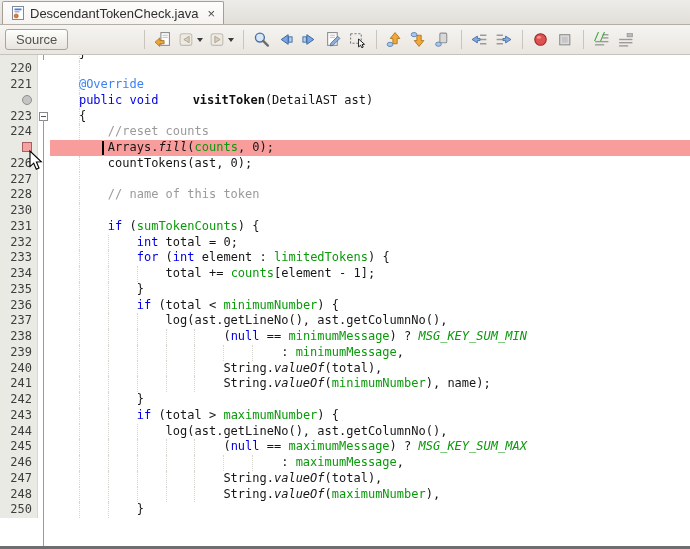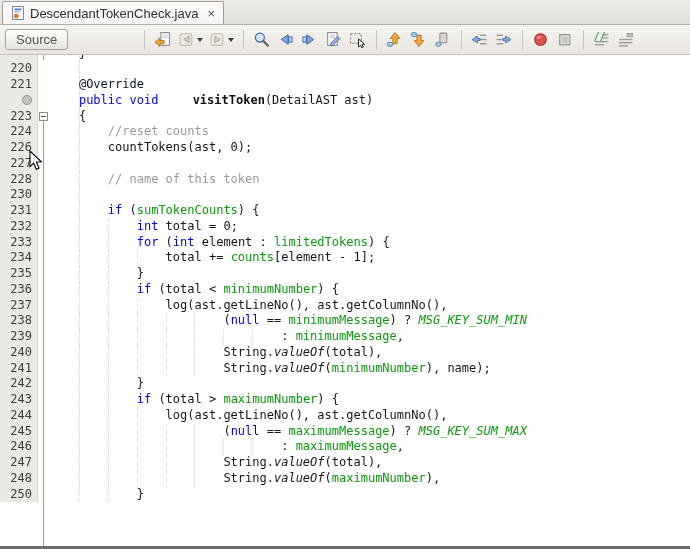--- a/index.html
+++ b/index.html
@@ -40,21 +40,21 @@
   .fold{flex:0 0 12px;position:relative;background:#fff;}
   .code{flex:1;position:relative;white-space:pre;
         font:12px/15.75px "DejaVu Sans Mono",monospace;color:#161616;}
   .hl .code{background:#f89c9c;}
   .tok{position:relative;z-index:2;}
   .tk-p{color:#161616;}
   .tk-k{color:#0000e6;}
   .tk-g{color:#0a9a0a;}
   .tk-gi{color:#0a9a0a;font-style:italic;}
   .tk-c{color:#9a9a9a;}
-  .tk-a{color:#0f172a;}
+  .tk-a{color:#3b82f6;}
   .tk-m{font-weight:bold;color:#111;margin-left:27px;}
   .tk-i{font-style:italic;color:#161616;}
   .guide{position:absolute;top:0;bottom:0;width:0;border-left:1px dotted #d5d5ce;z-index:1;}
   .caret{position:absolute;top:1px;left:calc(8ch - 6px);width:2px;height:13.5px;background:#000;z-index:3;}
   .glyph-circle{display:inline-block;width:10px;height:10px;border-radius:50%;
                 background:#c4c4c4;border:1px solid #8f8f8f;box-sizing:border-box;vertical-align:-1px;}
   .glyph-square{display:inline-block;width:10px;height:10px;
                 background:#f7a2a2;border:1px solid #a85f5f;box-sizing:border-box;vertical-align:-1px;}
   .fold-box{position:absolute;left:1px;top:3px;width:9px;height:9px;background:#fff;
             border:1px solid #8a8a8a;box-sizing:border-box;}
@@ -245,20 +245,25 @@
           <div class="fold">
             <div class="fold-box"></div>
           </div>
           <div class="code"><div class="guide" style="left: 4ch;"></div><span class="tok tk-p">    {</span></div>
         </div>
         <div class="line">
           <div class="gut">224</div>
           <div class="fold"></div>
           <div class="code"><div class="guide" style="left: 4ch;"></div><span class="tok tk-p">        </span><span class="tok tk-c">//reset counts</span></div>
         </div>
+        <div class="line hl">
+          <div class="gut"><div class="glyph-square"></div></div>
+          <div class="fold"></div>
+          <div class="code"><span class="tok tk-p">        Arrays.</span><span class="tok tk-i">fill</span><span class="tok tk-p">(</span><span class="tok tk-g">counts</span><span class="tok tk-p">, 0);</span><div class="caret"></div></div>
+        </div>
         <div class="line">
           <div class="gut">226</div>
           <div class="fold"></div>
           <div class="code"><div class="guide" style="left: 4ch;"></div><span class="tok tk-p">        countTokens(ast, 0);</span></div>
         </div>
         <div class="line">
           <div class="gut">227</div>
           <div class="fold"></div>
           <div class="code"><div class="guide" style="left: 4ch;"></div></div>
         </div>

